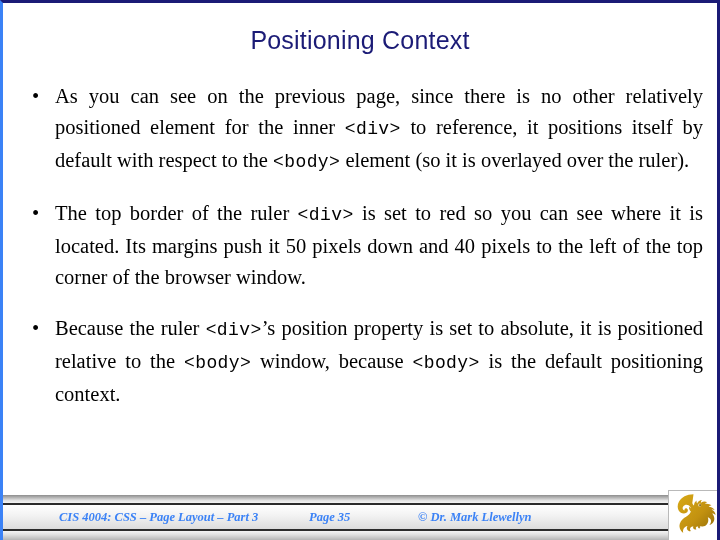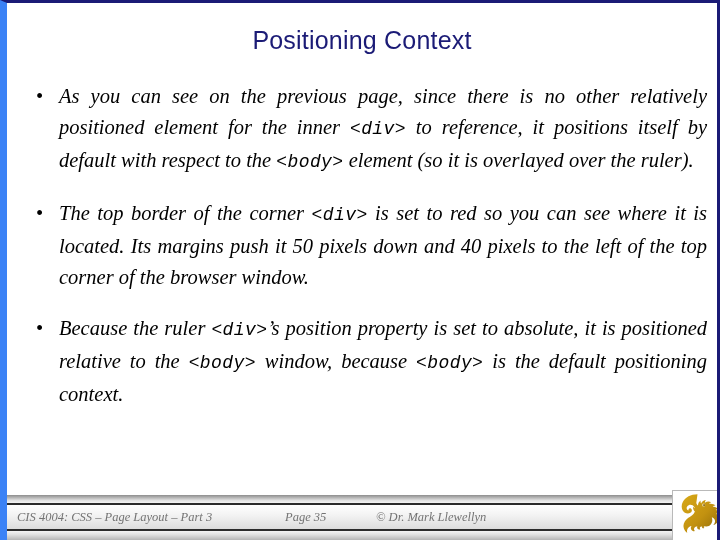--- a/index.html
+++ b/index.html
@@ -7,21 +7,21 @@
     margin: 0;
     padding: 0;
     background: #ffffff;
   }
   .slide {
     position: relative;
     width: 720px;
     height: 540px;
     box-sizing: border-box;
     background: #ffffff;
-    border-left: 7px solid #3b82f6;
+    border-left: 3px solid #3b82f6;
     border-right: 3px solid #1b1b76;
     border-top: 3px solid #1b1b76;
     overflow: hidden;
     font-family: "Liberation Serif", "DejaVu Serif", serif;
   }
 
   
   .slide-title {
     position: absolute;
     left: 0;
@@ -56,21 +56,21 @@
   .bullet:last-child { margin-bottom: 0; }
   .bullet .dot {
     position: absolute;
     left: 5px;
     top: 0;
     font-size: 20.5px;
     line-height: 31px;
     color: #000000;
   }
   
-  .bullet .txt { display: block; font-style: italic; }
+  .bullet .txt { display: block; }
 
   code, .code {
     font-family: "Liberation Mono", "DejaVu Sans Mono", monospace;
     font-size: 18px;
     letter-spacing: 0.4px;
   }
 
   
   .footer {
     position: absolute;
@@ -108,28 +108,29 @@
     left: 0; right: 0; top: 36px;
     bottom: 0;
     background: linear-gradient(to bottom, #f4f4f4 0%, #e0e0e0 40%, #b5b5b5 100%);
   }
   .footer-text {
     position: absolute;
     top: 10px;
     height: 24px;
     line-height: 24px;
     font-family: "Liberation Serif", "DejaVu Serif", serif;
-    font-weight: normal;
+    font-weight: bold;
     font-style: italic;
     font-size: 12.5px;
-    color: #737373;
+    color: #3b82f6;
     white-space: nowrap;
+    margin-left: 46px;
   }
   .ft-course { left: 10px; }
-  .ft-page   { left: 278px; }
+  .ft-page   { left: 260px; }
   .ft-author { left: 369px; }
 
   
   .logo-box {
     position: absolute;
     left: 665px;
     top: 487px;
     width: 50px;
     height: 51px;
     background: #ffffff;
@@ -148,21 +149,21 @@
 
   <div class="body-area">
 
     <div class="bullet">
       <span class="dot">•</span>
       <span class="txt"><span>As you can see on the previous page, since there is no other relatively positioned element for the inner </span><code class="code">&lt;div&gt;</code><span> to reference, it positions itself by default with respect to the </span><code class="code">&lt;body&gt;</code><span> element (so it is overlayed over the ruler).</span></span>
     </div>
 
     <div class="bullet">
       <span class="dot">•</span>
-      <span class="txt"><span>The top border of the corner </span><code class="code">&lt;div&gt;</code><span> is set to red so you can see where it is located.  Its margins push it 50 pixels down and 40 pixels to the left of the top corner of the browser window.</span></span>
+      <span class="txt"><span>The top border of the ruler </span><code class="code">&lt;div&gt;</code><span> is set to red so you can see where it is located.  Its margins push it 50 pixels down and 40 pixels to the left of the top corner of the browser window.</span></span>
     </div>
 
     <div class="bullet">
       <span class="dot">•</span>
       <span class="txt"><span>Because the ruler </span><code class="code">&lt;div&gt;</code><span>’s position property is set to absolute, it is positioned relative to the </span><code class="code">&lt;body&gt;</code><span> window, because </span><code class="code">&lt;body&gt;</code><span> is the default positioning context.</span></span>
     </div>
 
   </div>
 
   <div class="footer">

